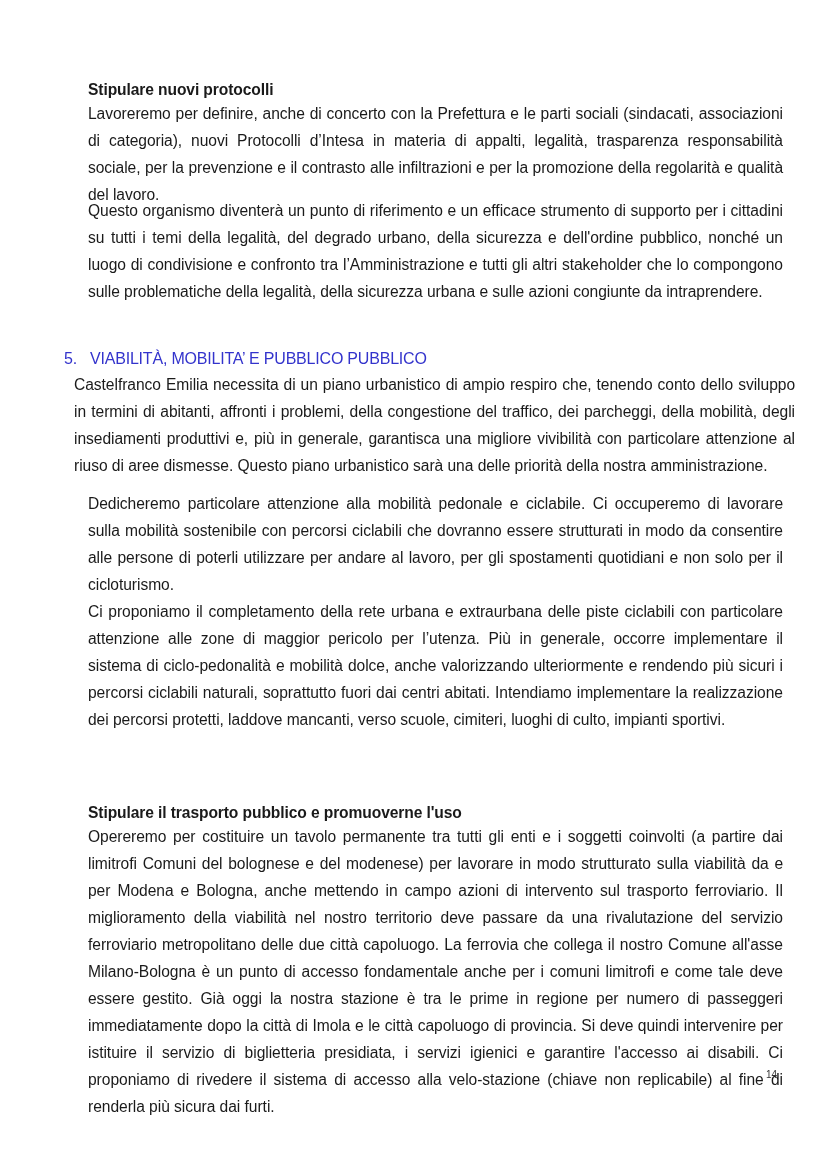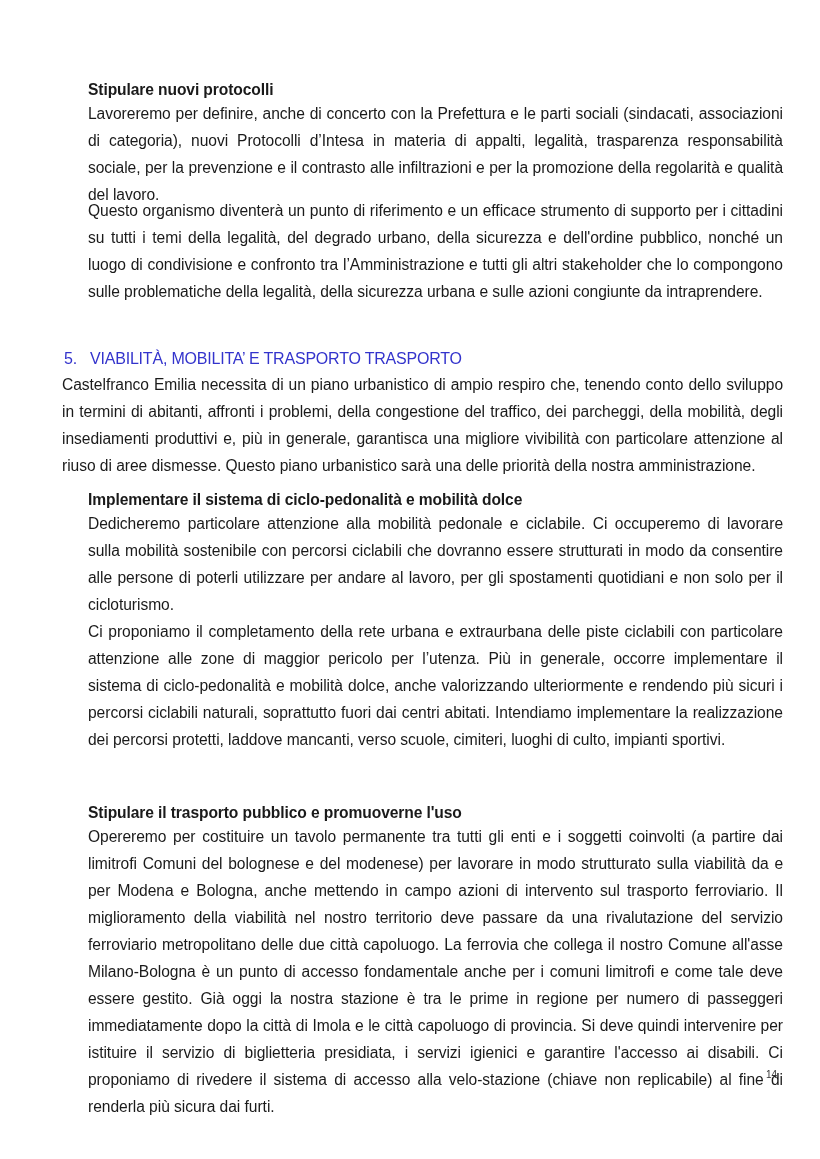--- a/index.html
+++ b/index.html
@@ -3,21 +3,21 @@
 <meta charset="utf-8">
 <style>
   html, body { margin: 0; padding: 0; background: #ffffff; }
   body {
     width: 820px; height: 1159px; position: relative; overflow: hidden;
     font-family: "Liberation Sans", sans-serif; color: #1a1a1a;
   }
   .page { position: absolute; left: 0; top: 0; width: 820px; height: 1159px; }
   .block { position: absolute; }
   .sub { left: 88px; width: 695px; }
-  .full { left: 62px; width: 721px; }
+  .full { left: 74px; width: 721px; }
   .heading {
     font-weight: bold; font-size: 15.6px; line-height: 20px; letter-spacing: -0.1px;
     margin: 0;
   }
   .para {
     font-size: 15.6px; line-height: 27px; text-align: justify; margin: 0;
     letter-spacing: -0.05px;
   }
   .section-title {
     position: absolute; left: 64px; top: 349px;
@@ -37,29 +37,28 @@
   <div class="block sub" style="top:80px;">
     <p class="heading">Stipulare nuovi protocolli</p>
     <p class="para">Lavoreremo per definire, anche di concerto con la Prefettura e le parti sociali (sindacati, associazioni di categoria), nuovi Protocolli d’Intesa in materia di appalti, legalità, trasparenza responsabilità sociale, per la prevenzione e il contrasto alle infiltrazioni e per la promozione della regolarità e qualità del lavoro.</p>
   </div>
 
   <div class="block sub" style="top:197px;">
     <p class="para">Questo organismo diventerà un punto di riferimento e un efficace strumento di supporto per i cittadini su tutti i temi della legalità, del degrado urbano, della sicurezza e dell'ordine pubblico, nonché un luogo di condivisione e confronto tra l’Amministrazione e tutti gli altri stakeholder che lo compongono sulle problematiche della legalità, della sicurezza urbana e sulle azioni congiunte da intraprendere.</p>
   </div>
 
   <h2 class="section-title">
-    <span class="num">5.</span><span>VIABILITÀ, MOBILITA’ E TRASPORTO TRASPORTO</span>
+    <span class="num">5.</span><span>VIABILITÀ, MOBILITA’ E PUBBLICO PUBBLICO</span>
   </h2>
 
   <div class="block full" style="top:371px;">
     <p class="para">Castelfranco Emilia necessita di un piano urbanistico di ampio respiro che, tenendo conto dello sviluppo in termini di abitanti, affronti i problemi, della congestione del traffico, dei parcheggi, della mobilità, degli insediamenti produttivi e, più in generale, garantisca una migliore vivibilità con particolare attenzione al riuso di aree dismesse. Questo piano urbanistico sarà una delle priorità della nostra amministrazione.</p>
   </div>
 
   <div class="block sub" style="top:490px;">
-    <p class="heading">Implementare il sistema di ciclo-pedonalità e mobilità dolce</p>
     <p class="para">Dedicheremo particolare attenzione alla mobilità pedonale e ciclabile. Ci occuperemo di lavorare sulla mobilità sostenibile con percorsi ciclabili che dovranno essere strutturati in modo da consentire alle persone di poterli utilizzare per andare al lavoro, per gli spostamenti quotidiani e non solo per il cicloturismo.</p>
     <p class="para">Ci proponiamo il completamento della rete urbana e extraurbana delle piste ciclabili con particolare attenzione alle zone di maggior pericolo per l’utenza. Più in generale, occorre implementare il sistema di ciclo-pedonalità e mobilità dolce, anche valorizzando ulteriormente e rendendo più sicuri i percorsi ciclabili naturali, soprattutto fuori dai centri abitati. Intendiamo implementare la realizzazione dei percorsi protetti, laddove mancanti, verso scuole, cimiteri, luoghi di culto, impianti sportivi.</p>
   </div>
 
   <div class="block sub" style="top:803px;">
     <p class="heading">Stipulare il trasporto pubblico e promuoverne l'uso</p>
     <p class="para">Opereremo per costituire un tavolo permanente tra tutti gli enti e i soggetti coinvolti (a partire dai limitrofi Comuni del bolognese e del modenese) per lavorare in modo strutturato sulla viabilità da e per Modena e Bologna, anche mettendo in campo azioni di intervento sul trasporto ferroviario. Il miglioramento della viabilità nel nostro territorio deve passare da una rivalutazione del servizio ferroviario metropolitano delle due città capoluogo. La ferrovia che collega il nostro Comune all'asse Milano-Bologna è un punto di accesso fondamentale anche per i comuni limitrofi e come tale deve essere gestito. Già oggi la nostra stazione è tra le prime in regione per numero di passeggeri immediatamente dopo la città di Imola e le città capoluogo di provincia. Si deve quindi intervenire per istituire il servizio di biglietteria presidiata, i servizi igienici e garantire l'accesso ai disabili. Ci proponiamo di rivedere il sistema di accesso alla velo-stazione (chiave non replicabile) al fine di renderla più sicura dai furti.</p>
   </div>
 
   <div class="page-number">14</div>

